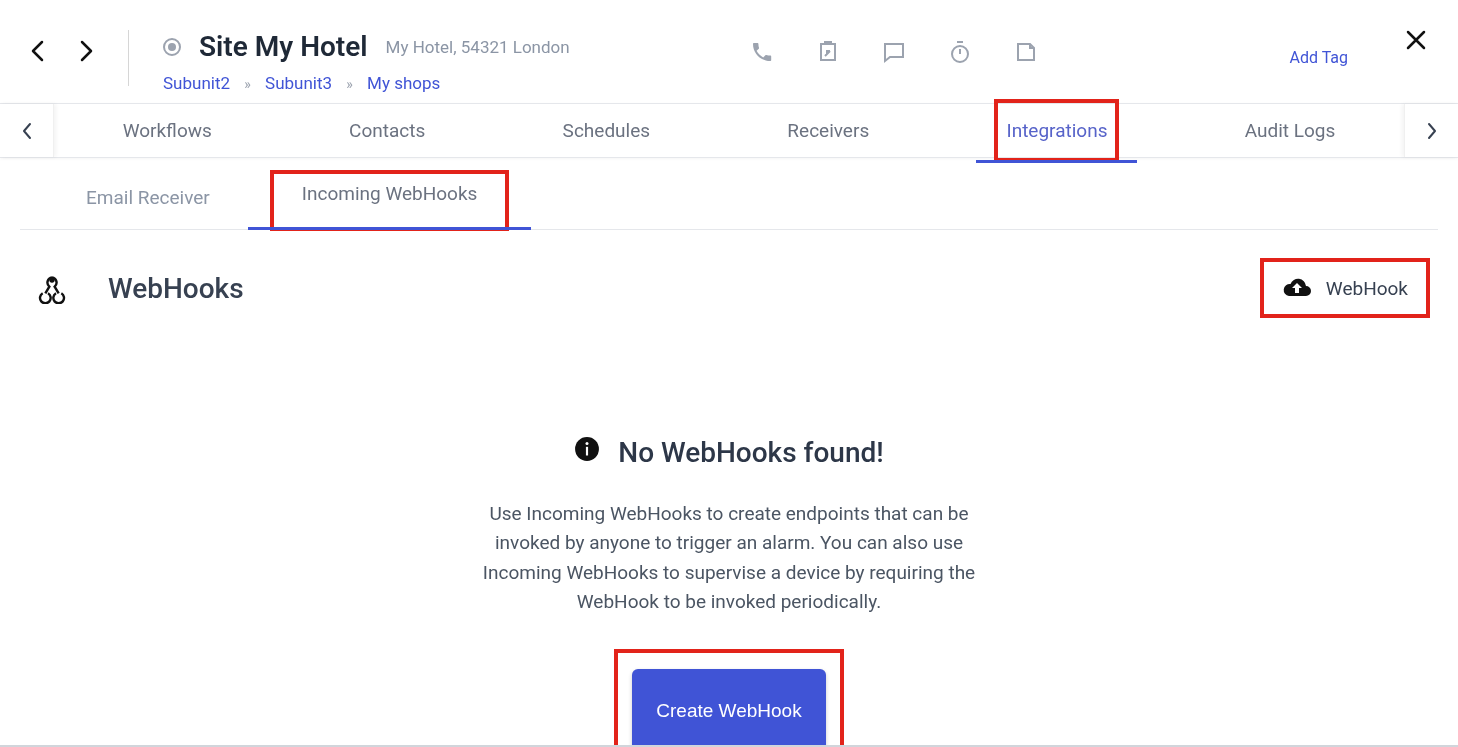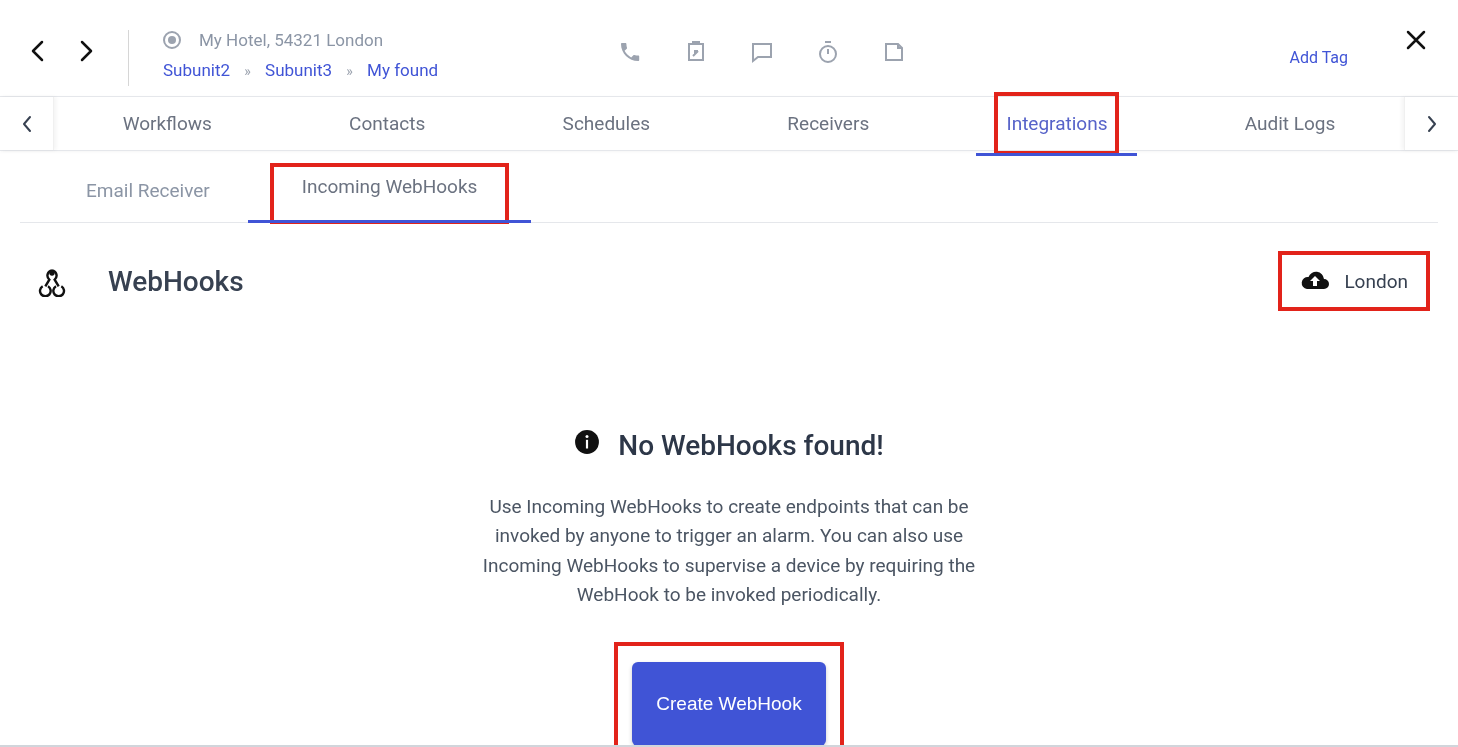--- a/index.html
+++ b/index.html
@@ -145,28 +145,29 @@
     <span class="arrow-btn">
       <svg width="14" height="22" viewBox="0 0 14 22">
           <path d="M2 2 L11 11 L2 20" stroke="#111" stroke-width="2.5" fill="none" stroke-linecap="round" stroke-linejoin="round"></path>
         </svg>
     </span>
   </div>
   <div class="vdiv"></div>
   <div class="title-block">
     <div class="title-row">
       <span class="radio-ind"></span>
+      <span class="page-title">Site My Hotel</span>
       <span class="sub-loc">My Hotel, 54321 London</span>
     </div>
     <div class="breadcrumb">
       <a>Subunit2</a>
       <span class="sep">»</span>
       <a>Subunit3</a>
       <span class="sep">»</span>
-      <a>My found</a>
+      <a>My shops</a>
     </div>
   </div>
 
   <div class="toolbar">
     <span class="icon">
       <svg width="24" height="24" viewBox="0 0 24 24">
           <path fill="#9ca3af" d="M6.6 10.8c1.4 2.8 3.8 5.2 6.6 6.6l2.2-2.2c.3-.3.7-.4 1-.2 1.2.4 2.5.6 3.8.6.6 0 1 .4 1 1V20c0 .6-.4 1-1 1C10.6 21 3 13.4 3 4c0-.6.4-1 1-1h3.4c.6 0 1 .4 1 1 0 1.3.2 2.6.6 3.8.1.4 0 .8-.2 1L6.6 10.8z"></path>
         </svg>
     </span>
     <span class="icon">
@@ -235,21 +236,21 @@
         </svg>
     </span>
     <h2>WebHooks</h2>
   </div>
   <div class="import-btn highlight-red">
     <span>
       <svg width="30" height="24" viewBox="0 0 30 24">
           <path fill="#111" d="M24 10a8 8 0 0 0-15.5-2A6 6 0 0 0 7 20h17a5 5 0 0 0 0-10zM15 7l5 5h-3v5h-4v-5h-3l5-5z"></path>
         </svg>
     </span>
-    <span>London</span>
+    <span>WebHook</span>
   </div>
 </div>
 
 <div class="empty-state">
   <div class="empty-title">
     <span>
       <svg width="26" height="26" viewBox="0 0 24 24">
           <circle cx="12" cy="12" r="11" fill="#111"></circle>
           <rect x="11" y="10" width="2" height="8" fill="#fff"></rect>
           <circle cx="12" cy="7" r="1.4" fill="#fff"></circle>

